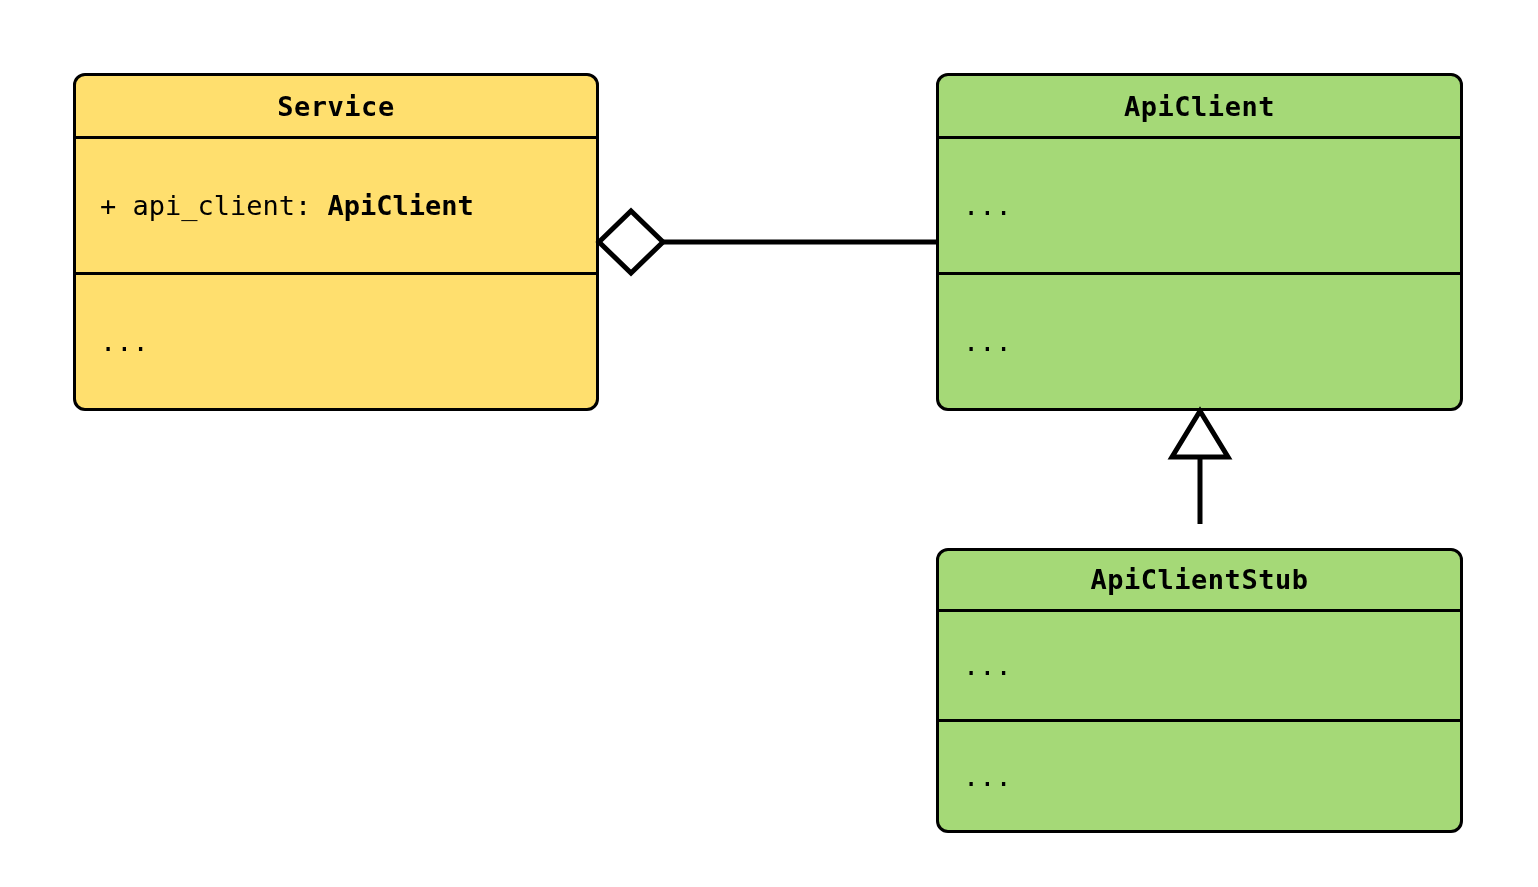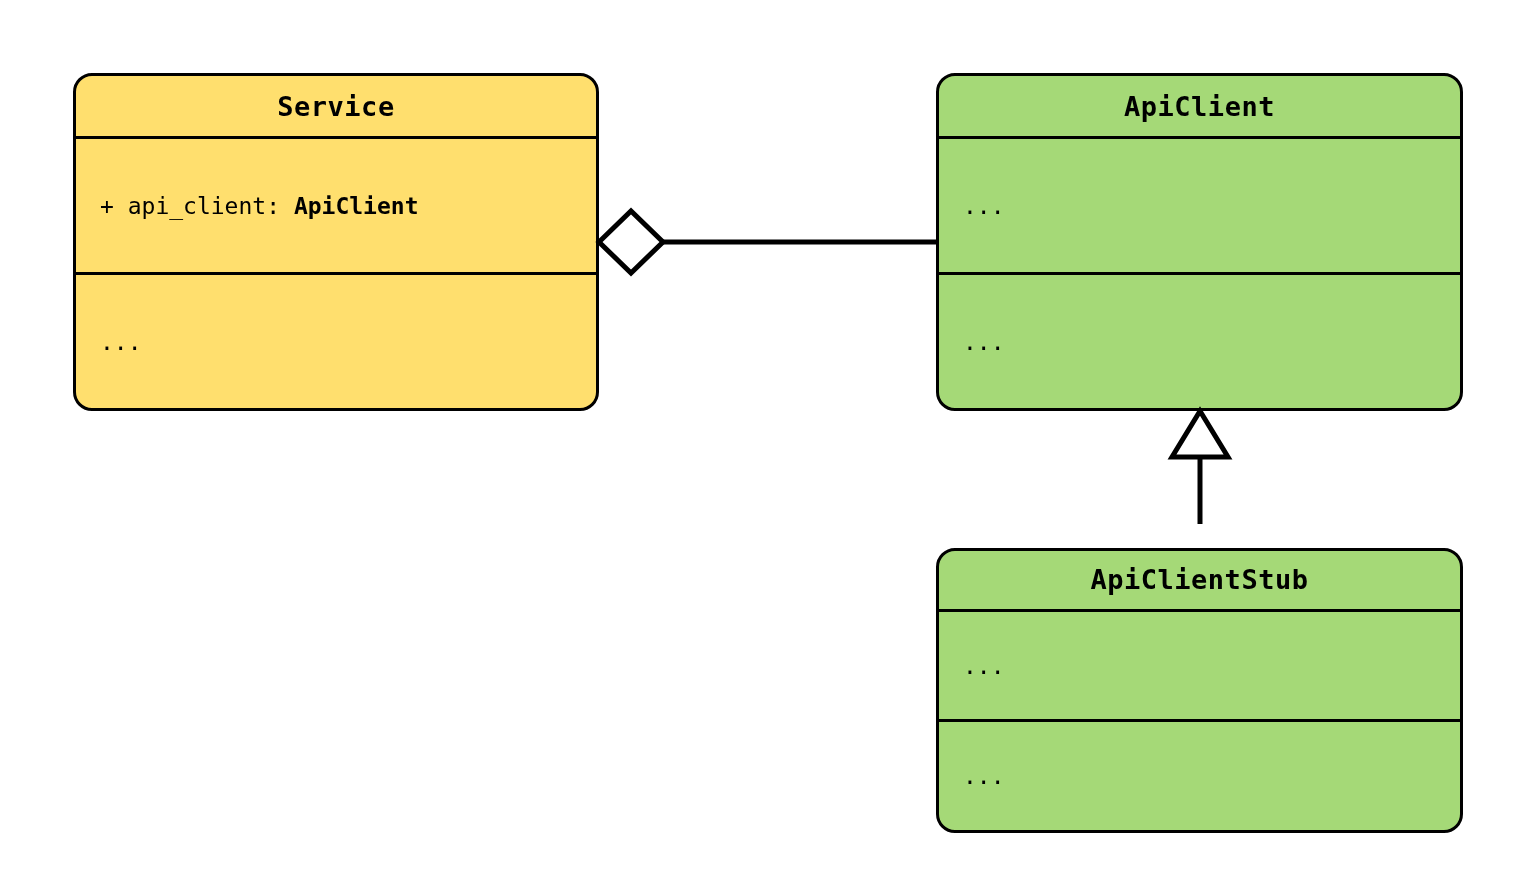--- a/index.html
+++ b/index.html
@@ -14,21 +14,21 @@
     position: relative;
     width: 1538px;
     height: 887px;
     background: #ffffff;
     overflow: hidden;
   }
   .uml-class {
     position: absolute;
     box-sizing: border-box;
     border: 3px solid #000000;
-    border-radius: 19px;
+    border-radius: 12px;
     overflow: hidden;
     display: flex;
     flex-direction: column;
   }
   .uml-class.fill-yellow { background: #ffdf6e; }
   .uml-class.fill-green  { background: #a5d977; }
 
   .class-title {
     box-sizing: border-box;
     width: 100%;
@@ -41,21 +41,21 @@
     align-items: center;
     justify-content: center;
     border-bottom: 3px solid #000000;
   }
   .class-compartment {
     box-sizing: border-box;
     width: 100%;
     display: flex;
     align-items: center;
     padding-left: 24px;
-    font-size: 23px;
+    font-size: 27px;
     color: #000000;
     white-space: pre;
   }
   .class-compartment.with-divider {
     border-bottom: 3px solid #000000;
   }
   .attr-bold { font-weight: bold; }
 
   svg.edges {
     position: absolute;

